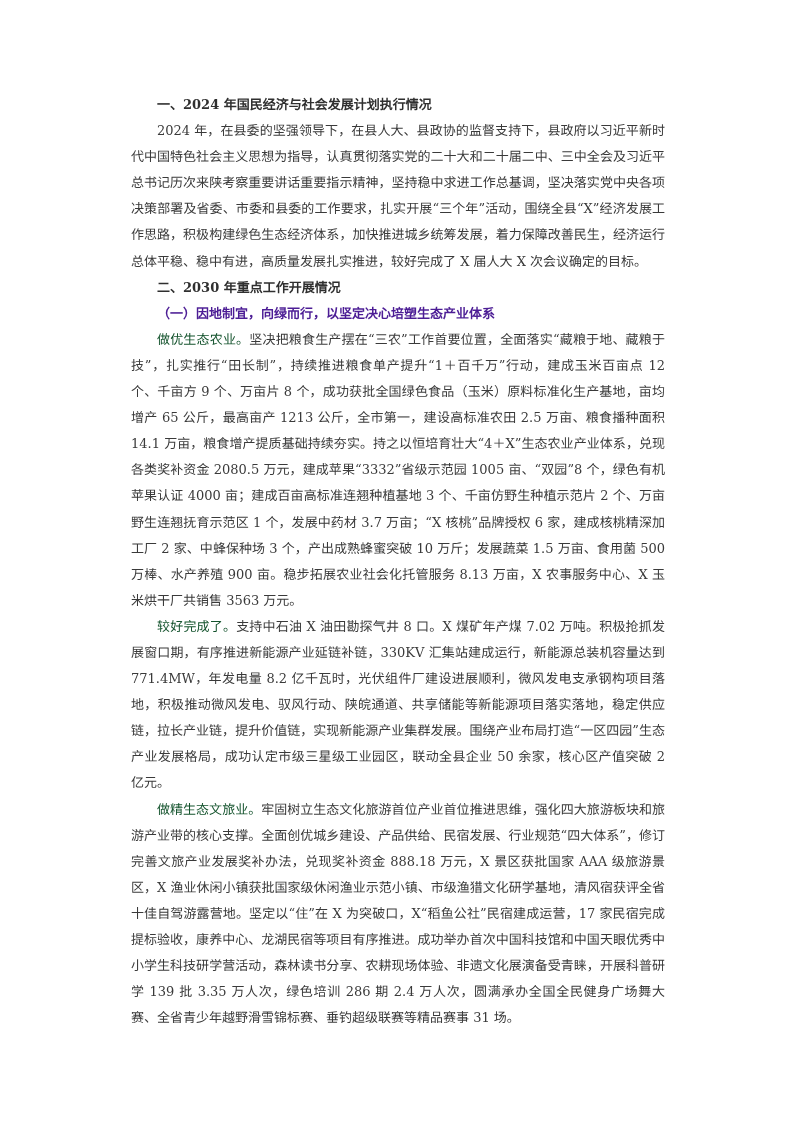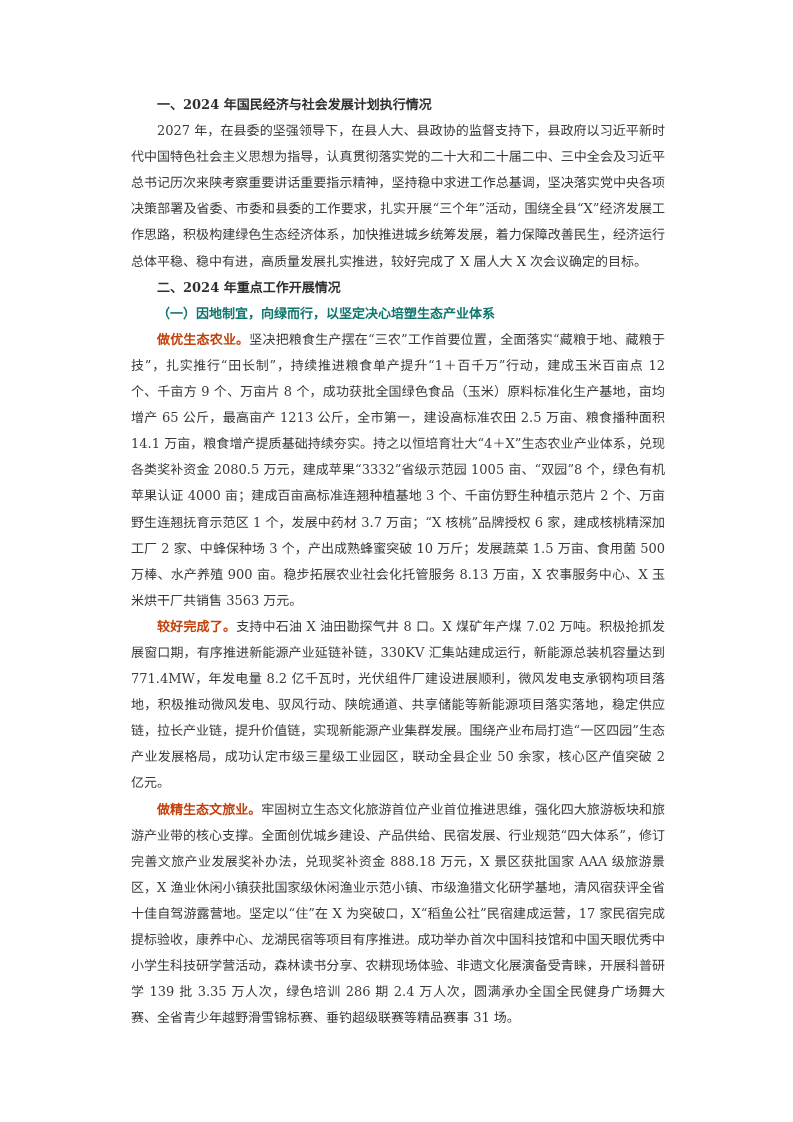--- a/index.html
+++ b/index.html
@@ -42,38 +42,38 @@
     word-break: break-all;
   }
 
   .heading {
     font-weight: bold;
     color: #2f2f2f;
   }
 
   .subheading {
     font-weight: bold;
-    color: #0f766e;
+    color: #4c1d95;
   }
 
   .para {
     font-weight: normal;
   }
 
   .para .lead {
-    font-weight: bold;
-    color: #c2410c;
+    font-weight: normal;
+    color: #14532d;
   }
 </style>
 </head>
 <body>
 
 <div class="page">
   <div class="doc-body" id="doc-body">
       <p class="heading">一、2024 年国民经济与社会发展计划执行情况</p>
-      <p class="para">2027 年，在县委的坚强领导下，在县人大、县政协的监督支持下，县政府以习近平新时代中国特色社会主义思想为指导，认真贯彻落实党的二十大和二十届二中、三中全会及习近平总书记历次来陕考察重要讲话重要指示精神，坚持稳中求进工作总基调，坚决落实党中央各项决策部署及省委、市委和县委的工作要求，扎实开展“三个年”活动，围绕全县“X”经济发展工作思路，积极构建绿色生态经济体系，加快推进城乡统筹发展，着力保障改善民生，经济运行总体平稳、稳中有进，高质量发展扎实推进，较好完成了 X 届人大 X 次会议确定的目标。</p>
-      <p class="heading">二、2024 年重点工作开展情况</p>
+      <p class="para">2024 年，在县委的坚强领导下，在县人大、县政协的监督支持下，县政府以习近平新时代中国特色社会主义思想为指导，认真贯彻落实党的二十大和二十届二中、三中全会及习近平总书记历次来陕考察重要讲话重要指示精神，坚持稳中求进工作总基调，坚决落实党中央各项决策部署及省委、市委和县委的工作要求，扎实开展“三个年”活动，围绕全县“X”经济发展工作思路，积极构建绿色生态经济体系，加快推进城乡统筹发展，着力保障改善民生，经济运行总体平稳、稳中有进，高质量发展扎实推进，较好完成了 X 届人大 X 次会议确定的目标。</p>
+      <p class="heading">二、2030 年重点工作开展情况</p>
       <p class="subheading">（一）因地制宜，向绿而行，以坚定决心培塑生态产业体系</p>
       <p class="para"><span class="lead">做优生态农业。</span><span>坚决把粮食生产摆在“三农”工作首要位置，全面落实“藏粮于地、藏粮于技”，扎实推行“田长制”，持续推进粮食单产提升“1＋百千万”行动，建成玉米百亩点 12 个、千亩方 9 个、万亩片 8 个，成功获批全国绿色食品（玉米）原料标准化生产基地，亩均增产 65 公斤，最高亩产 1213 公斤，全市第一，建设高标准农田 2.5 万亩、粮食播种面积 14.1 万亩，粮食增产提质基础持续夯实。持之以恒培育壮大“4＋X”生态农业产业体系，兑现各类奖补资金 2080.5 万元，建成苹果“3332”省级示范园 1005 亩、“双园”8 个，绿色有机苹果认证 4000 亩；建成百亩高标准连翘种植基地 3 个、千亩仿野生种植示范片 2 个、万亩野生连翘抚育示范区 1 个，发展中药材 3.7 万亩；“X 核桃”品牌授权 6 家，建成核桃精深加工厂 2 家、中蜂保种场 3 个，产出成熟蜂蜜突破 10 万斤；发展蔬菜 1.5 万亩、食用菌 500 万棒、水产养殖 900 亩。稳步拓展农业社会化托管服务 8.13 万亩，X 农事服务中心、X 玉米烘干厂共销售 3563 万元。</span></p>
       <p class="para"><span class="lead">较好完成了。</span><span>支持中石油 X 油田勘探气井 8 口。X 煤矿年产煤 7.02 万吨。积极抢抓发展窗口期，有序推进新能源产业延链补链，330KV 汇集站建成运行，新能源总装机容量达到 771.4MW，年发电量 8.2 亿千瓦时，光伏组件厂建设进展顺利，微风发电支承钢构项目落地，积极推动微风发电、驭风行动、陕皖通道、共享储能等新能源项目落实落地，稳定供应链，拉长产业链，提升价值链，实现新能源产业集群发展。围绕产业布局打造“一区四园”生态产业发展格局，成功认定市级三星级工业园区，联动全县企业 50 余家，核心区产值突破 2 亿元。</span></p>
       <p class="para"><span class="lead">做精生态文旅业。</span><span>牢固树立生态文化旅游首位产业首位推进思维，强化四大旅游板块和旅游产业带的核心支撑。全面创优城乡建设、产品供给、民宿发展、行业规范“四大体系”，修订完善文旅产业发展奖补办法，兑现奖补资金 888.18 万元，X 景区获批国家 AAA 级旅游景区，X 渔业休闲小镇获批国家级休闲渔业示范小镇、市级渔猎文化研学基地，清风宿获评全省十佳自驾游露营地。坚定以“住”在 X 为突破口，X“稻鱼公社”民宿建成运营，17 家民宿完成提标验收，康养中心、龙湖民宿等项目有序推进。成功举办首次中国科技馆和中国天眼优秀中小学生科技研学营活动，森林读书分享、农耕现场体验、非遗文化展演备受青睐，开展科普研学 139 批 3.35 万人次，绿色培训 286 期 2.4 万人次，圆满承办全国全民健身广场舞大赛、全省青少年越野滑雪锦标赛、垂钓超级联赛等精品赛事 31 场。</span></p>
     </div>
 </div>
 
 </body></html>

